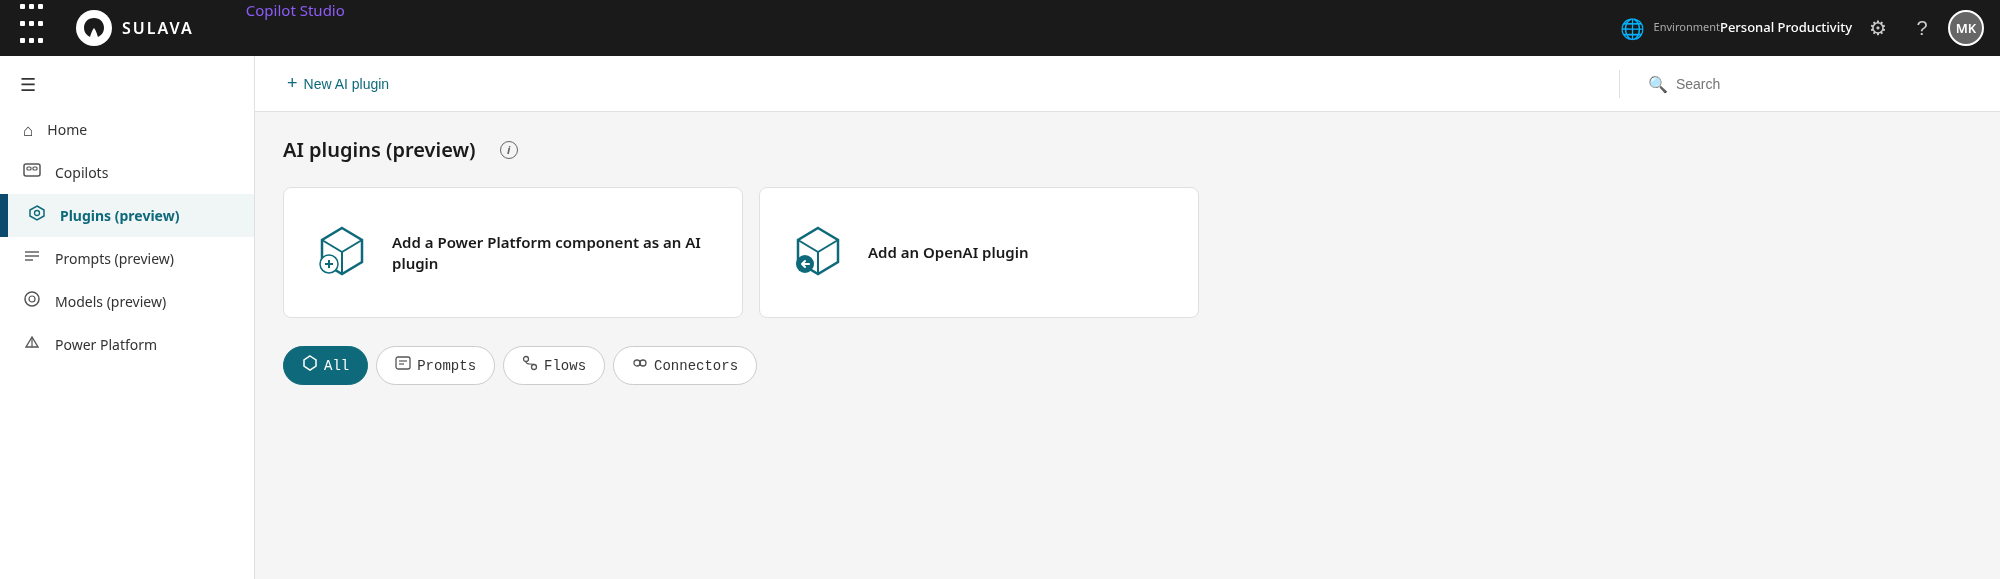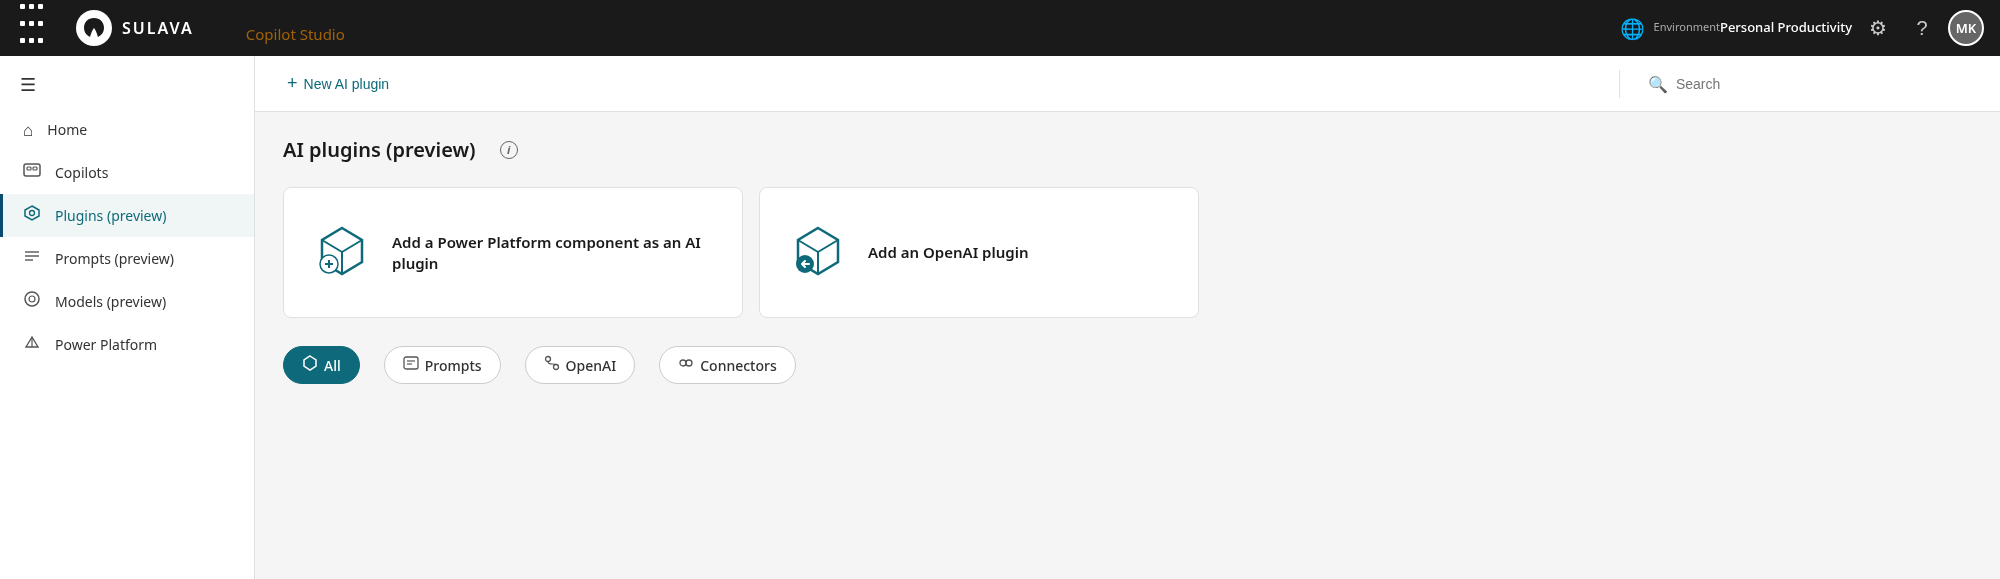--- a/index.html
+++ b/index.html
@@ -26,25 +26,24 @@
     .dot { width: 5px; height: 5px; background: #fff; border-radius: 1px; }
     .logo-area {
       display: flex;
       align-items: center;
       gap: 10px;
       flex: 0 0 auto;
     }
     .logo-svg { width: 36px; height: 36px; }
     .logo-text { color: #fff; font-size: 16px; font-weight: 600; letter-spacing: 2px; }
     .app-title {
-      color: #a16207;
+      color: #8b5cf6;
       font-size: 15px;
       font-weight: 400;
       margin-left: 24px;
-      margin-top: 24px;
     }
     .topnav-right {
       margin-left: auto;
       display: flex;
       align-items: center;
       gap: 8px;
     }
     .env-selector {
       display: flex;
       align-items: center;
@@ -95,23 +94,23 @@
       display: flex;
       align-items: center;
       gap: 14px;
       padding: 10px 20px;
       cursor: pointer;
       color: #333;
       font-size: 14px;
       border-left: 3px solid transparent;
     }
     .sidebar-item.active {
-      border-left: 3px solid #0c4a6e;
+      border-left: 8px solid #0c4a6e;
       background: #f0f5f6;
-      font-weight: 400;
+      font-weight: 700;
       color: #0e6a7a;
       align-items: center;
     }
     .sidebar-icon { font-size: 17px; flex-shrink: 0; }
 
     
     .content {
       flex: 1;
       background: #f5f5f5;
       display: flex;
@@ -209,22 +208,23 @@
       min-width: 440px;
       max-width: 460px;
       transition: box-shadow 0.15s;
     }
     .card-icon { flex-shrink: 0; }
     .card-title { font-size: 15px; font-weight: 600; color: #1a1a1a; line-height: 1.4; }
 
     
     .filter-tabs {
       display: flex;
-      gap: 24px;
-      align-items: center;
+      gap: 8px;
+      align-items: center;
+      font-family: Liberation Mono, monospace;
     }
     .filter-tab {
       display: flex;
       align-items: center;
       gap: 6px;
       padding: 8px 18px;
       border-radius: 20px;
       border: 1.5px solid #ccc;
       background: #fff;
       cursor: pointer;
@@ -416,21 +416,21 @@
         </div>
 
         <div class="filter-tab">
           <span class="filter-tab-icon">
             <svg width="16" height="16" viewBox="0 0 16 16" fill="none">
               <circle cx="4" cy="4" r="2.5" stroke="#555" stroke-width="1.3" fill="none"></circle>
               <circle cx="12" cy="12" r="2.5" stroke="#555" stroke-width="1.3" fill="none"></circle>
               <path d="M4 6.5 C4 9 7 9 8 9 C9 9 12 9 12 9.5" stroke="#555" stroke-width="1.2"></path>
             </svg>
           </span>
-          <span>OpenAI</span>
+          <span>Flows</span>
         </div>
 
         <div class="filter-tab">
           <span class="filter-tab-icon">
             <svg width="16" height="16" viewBox="0 0 16 16" fill="none">
               <circle cx="5" cy="8" r="3" stroke="#555" stroke-width="1.3" fill="none"></circle>
               <circle cx="11" cy="8" r="3" stroke="#555" stroke-width="1.3" fill="none"></circle>
               <line x1="8" y1="5" x2="8" y2="11" stroke="#555" stroke-width="1.2"></line>
             </svg>
           </span>

